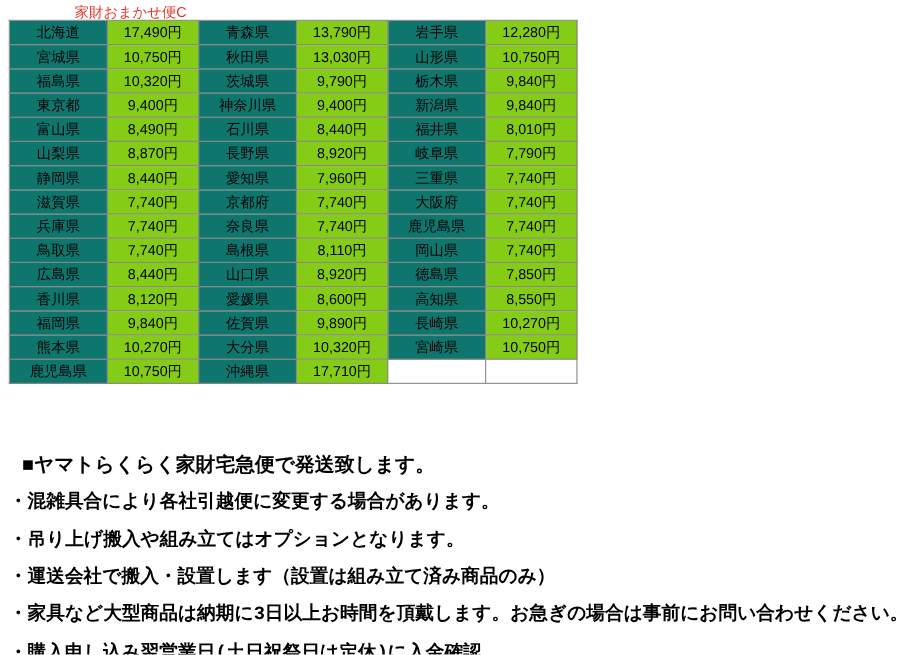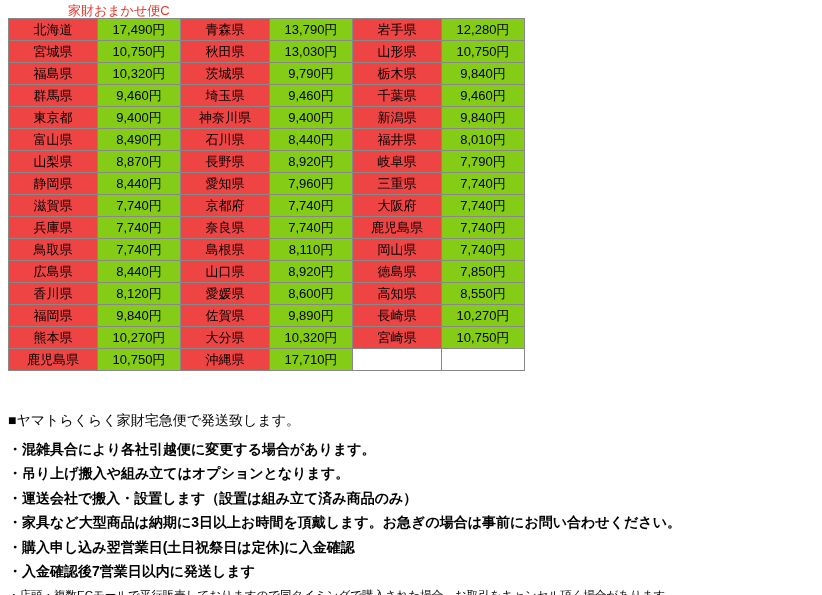--- a/index.html
+++ b/index.html
@@ -40,49 +40,50 @@
   table.fee-table td {
     border: 1px solid #888888;
     height: 21px;
     font-size: 13px;
     text-align: center;
     vertical-align: middle;
     padding: 0;
     font-family: "Liberation Sans", sans-serif;
   }
   td.pref {
-    background: #ef4444;
+    background: #0f766e;
     width: 88px;
   }
   td.price {
     background: #84cc16;
     width: 82px;
   }
   td.blank {
     background: #ffffff;
     border: 1px solid #888888;
   }
   .notes {
     position: absolute;
     left: 8px;
     top: 412px;
     width: 806px;
   }
   .note-head {
-    font-size: 14px;
-    font-weight: normal;
-    margin: 0 0 12px 0;
+    font-size: 18px;
+    font-weight: bold;
+    margin: 0 0 12px 12px;
     line-height: 1.2;
   }
   .note-line {
-    font-size: 14px;
+    font-size: 17px;
     font-weight: bold;
-    margin: 0 0 7px 0;
+    margin: 13px 0 7px 0;
     line-height: 1.25;
     white-space: nowrap;
+    font-family: Liberation Mono, monospace;
   }
   .note-small {
     font-size: 11.5px;
     font-weight: normal;
     margin: 4px 0 0 0;
     line-height: 1.25;
     white-space: nowrap;
   }
 </style>
 </head>
@@ -110,28 +111,20 @@
           <td class="pref">山形県</td>
           <td class="price">10,750円</td>
         </tr>
         <tr>
           <td class="pref">福島県</td>
           <td class="price">10,320円</td>
           <td class="pref">茨城県</td>
           <td class="price">9,790円</td>
           <td class="pref">栃木県</td>
           <td class="price">9,840円</td>
-        </tr>
-        <tr>
-          <td class="pref">群馬県</td>
-          <td class="price">9,460円</td>
-          <td class="pref">埼玉県</td>
-          <td class="price">9,460円</td>
-          <td class="pref">千葉県</td>
-          <td class="price">9,460円</td>
         </tr>
         <tr>
           <td class="pref">東京都</td>
           <td class="price">9,400円</td>
           <td class="pref">神奈川県</td>
           <td class="price">9,400円</td>
           <td class="pref">新潟県</td>
           <td class="price">9,840円</td>
         </tr>
         <tr>

